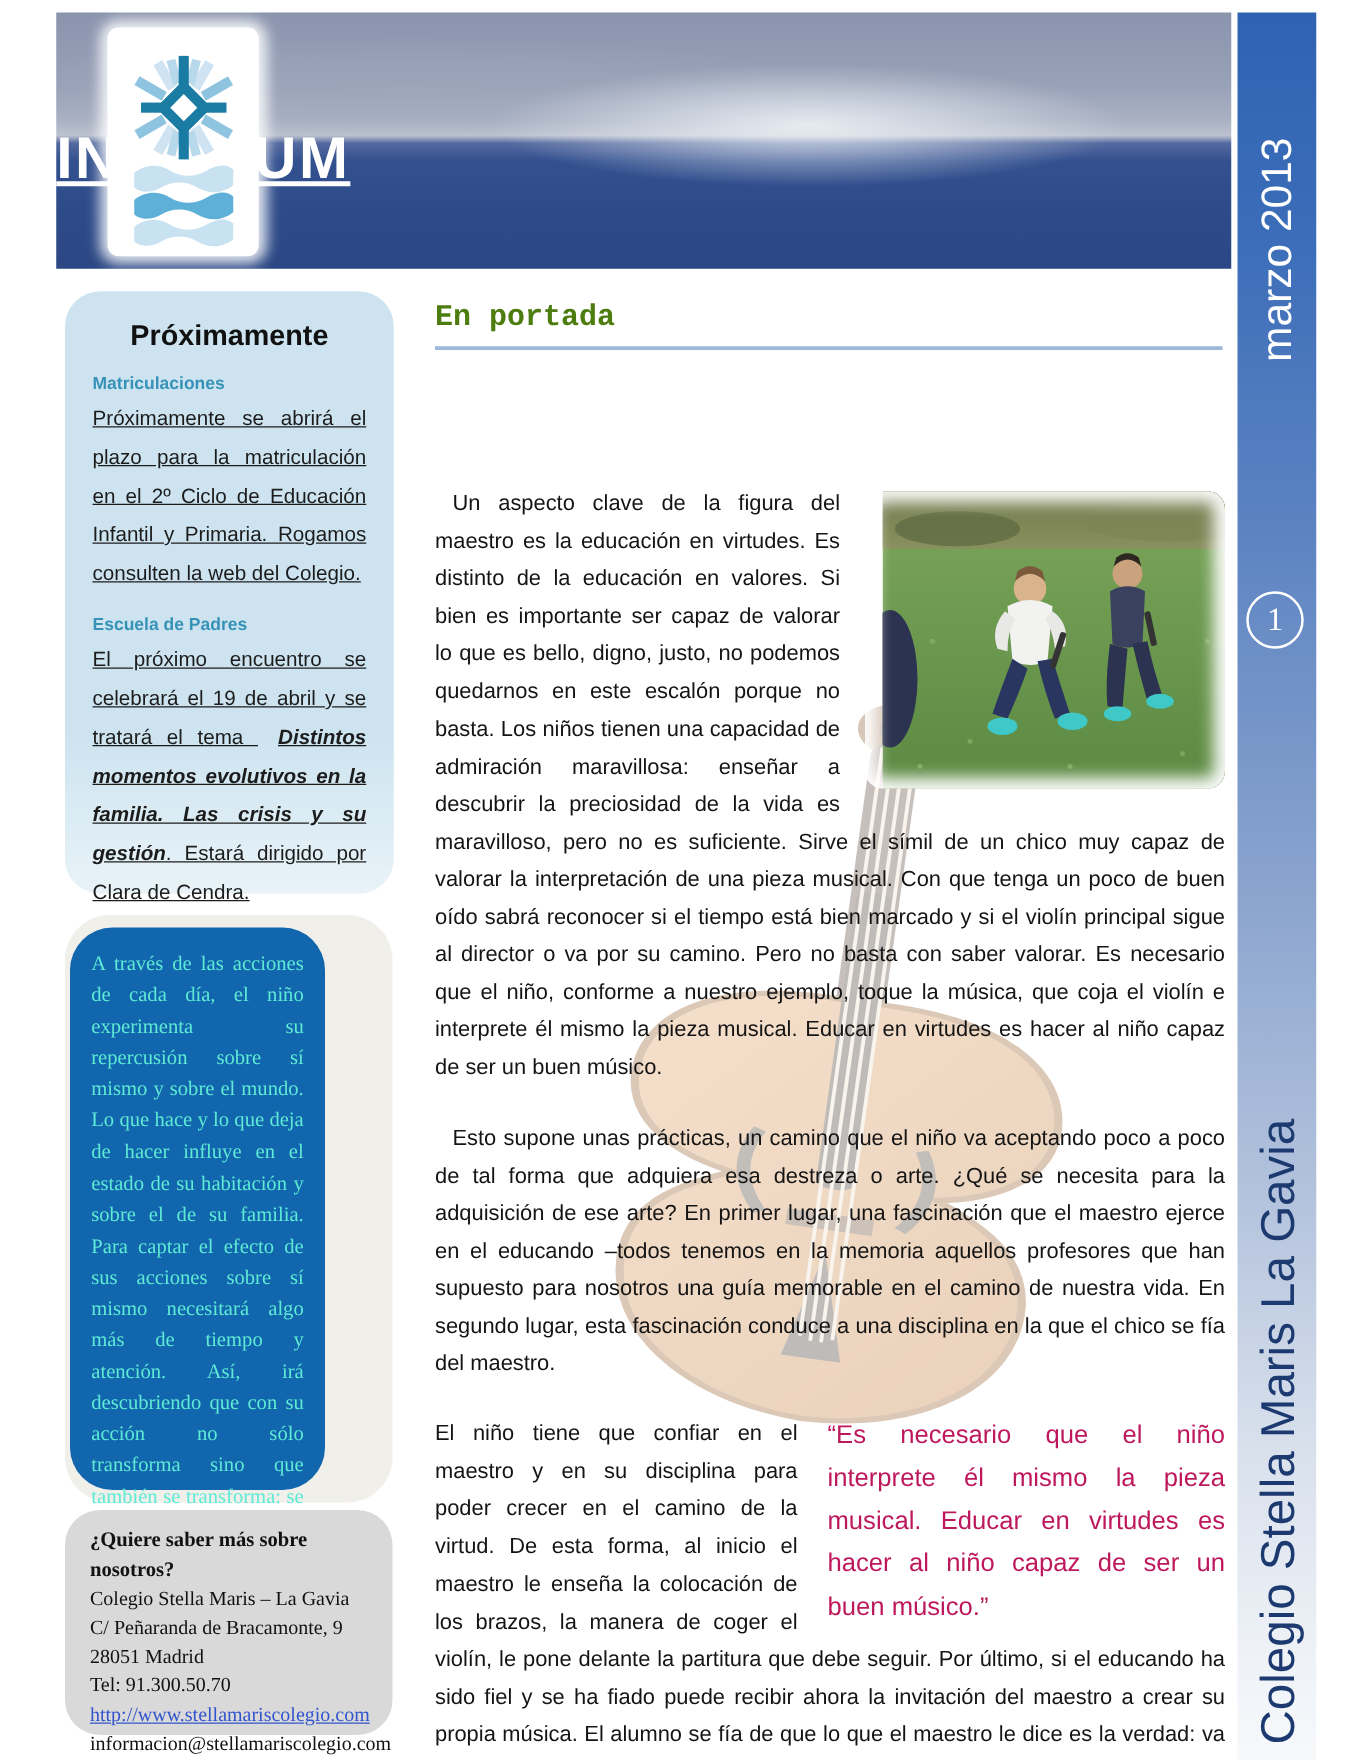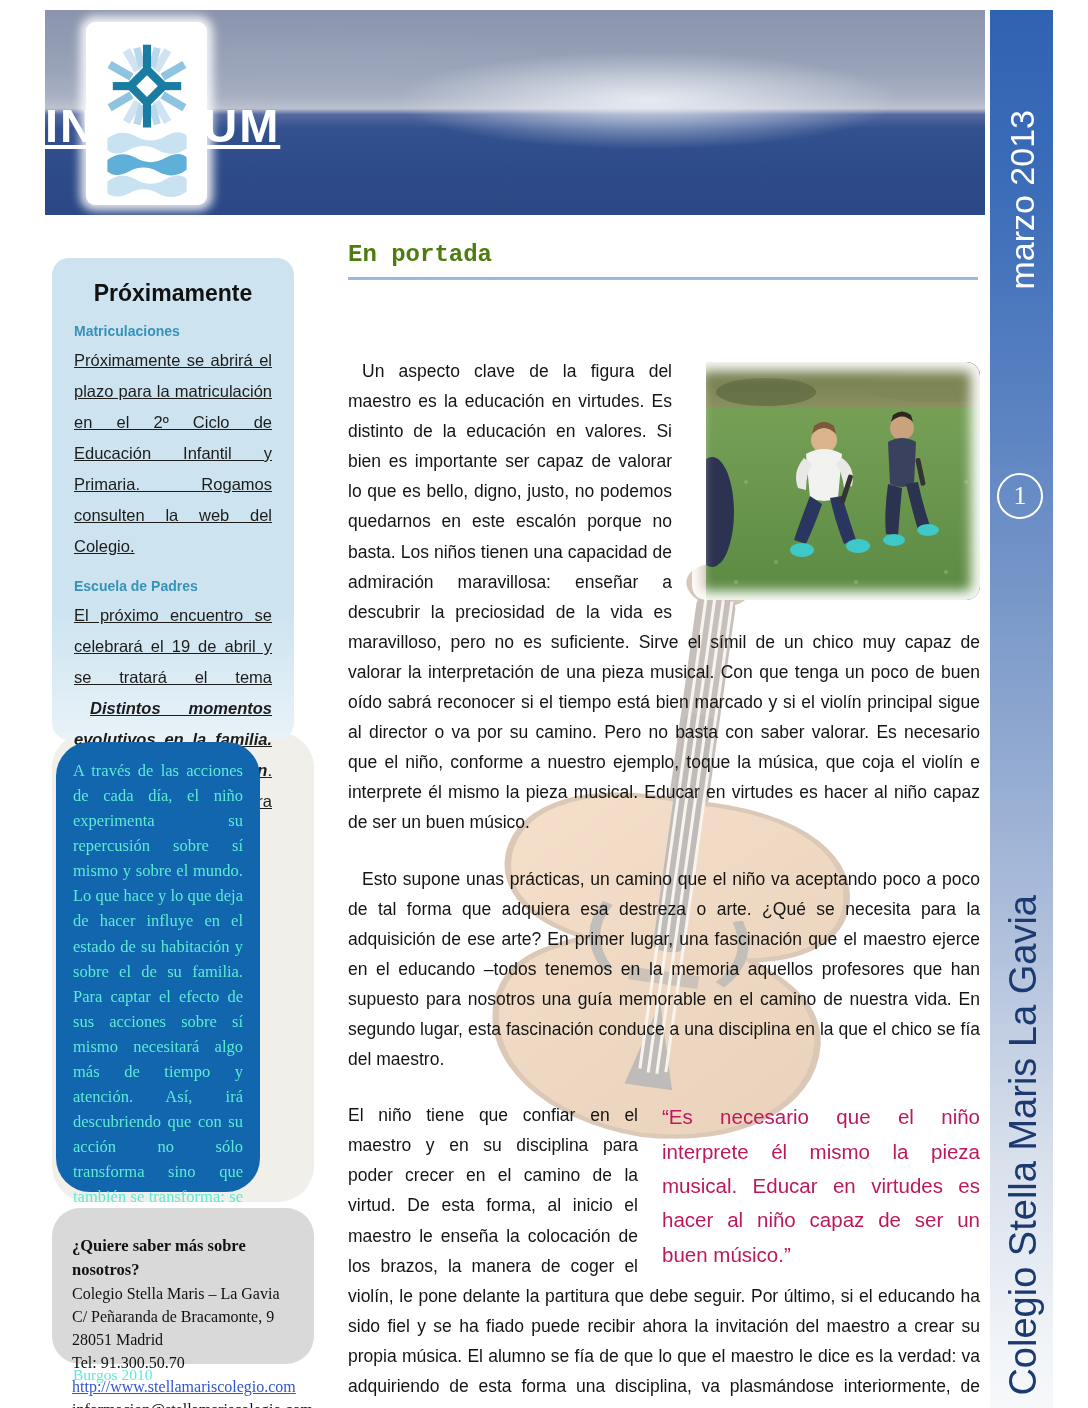--- a/index.html
+++ b/index.html
@@ -39,61 +39,61 @@
   .page-badge {
     position:absolute; top:463px; left:7px; width:46px; height:46px;
     border:2px solid #ffffff; border-radius:50%; color:#ffffff;
     font-family:"Liberation Serif", serif; font-size:26px;
     display:flex; align-items:center; justify-content:center; box-sizing:border-box;
   }
   .school-vert { position:absolute; bottom:12px; left:12px; color:#1c3a70; font-size:38px; }
 
   
   .box-upcoming {
-    position:absolute; left:52px; top:258px; width:242px; height:482px;
-    border-radius:17px; box-sizing:border-box; padding:16px 22px; z-index:2;
+    position:absolute; left:52px; top:233px; width:263px; height:482px;
+    border-radius:28px; box-sizing:border-box; padding:16px 22px; z-index:2;
     background:linear-gradient(180deg,#cde4f0 0%, #cde4f0 74%, #e9f3f8 100%);
   }
   .up-title { text-align:center; font-size:23px; font-weight:bold; color:#111111; margin:6px 0 10px; }
   .up-head  { color:#3792b8; font-size:14px; font-weight:bold; margin:16px 0 6px; }
   .up-body  { font-size:16.5px; line-height:1.88; text-align:justify; color:#1c1c1c;text-decoration:underline; }
   .up-body .bi { font-weight:bold; font-style:italic;margin-left:16px; }
 
   .gray-back {
     position:absolute; left:52px; top:732px; width:262px; height:470px;
     background:#f0efea; border-radius:36px; z-index:1;
   }
   .quote-box {
     position:absolute; left:56px; top:742px; width:204px; height:450px;
     background:#1166ae; border-radius:34px; box-sizing:border-box;
     padding:16px 17px; color:#5eead4; font-family:Liberation Serif, serif; z-index:2;
   }
   .quote-text { font-size:16.5px; line-height:1.52; text-align:justify; }
   .quote-attr { margin-top:10px; font-size:15.5px; line-height:1.5; text-align:left; }
 
   .contact-box {
-    position:absolute; left:52px; top:1208px; width:262px; height:156px;
+    position:absolute; left:52px; top:1208px; width:262px; height:180px;
     background:#d9d9d9; border-radius:28px; box-sizing:border-box;
-    padding:26px 20px; font-family:"Liberation Serif", serif; color:#111111; z-index:2;
+    padding:12px 20px; font-family:"Liberation Serif", serif; color:#111111; z-index:2;
   }
   .contact-title { font-weight:bold; font-size:16.5px; line-height:1.45; }
   .contact-line  { font-size:16px; line-height:1.45; }
   .contact-link  { color:#3355cc; text-decoration:underline; font-size:16px; line-height:1.45; display:block; }
 
   
   .section-title { position:absolute; left:348px; top:241px; font-size:24px; font-weight:bold; color:#4d7c0f; z-index:1;font-family:Liberation Mono, monospace; }
   .section-rule  { position:absolute; left:348px; top:277px; width:630px; height:3px; background:#9db8da; z-index:1; }
   .article-title { position:absolute; left:348px; top:306px; font-size:21px; font-weight:bold; color:#3792b8; z-index:1; }
   .article-body  {
     position:absolute; left:348px; top:356px; width:632px;
     font-size:17.5px; line-height:1.72; text-align:justify; color:#141414; z-index:1;
   }
   .para { margin:0; }
   .para + .para { margin-top:26px; }
-  .indent { text-indent:14px; }
+  .indent { text-indent:14px;margin-top:31px; }
 
   .kids-photo {
     float:right; width:288px; height:238px; margin:6px 0 10px 20px;
     border-radius:14px; position:relative; overflow:hidden;
   }
   .kids-glow { position:absolute; inset:0; border-radius:14px;
     box-shadow:inset 0 0 12px 9px rgba(255,255,255,0.95); }
 
   .pull-quote {
     float:right; width:318px; margin:0 0 6px 24px;

